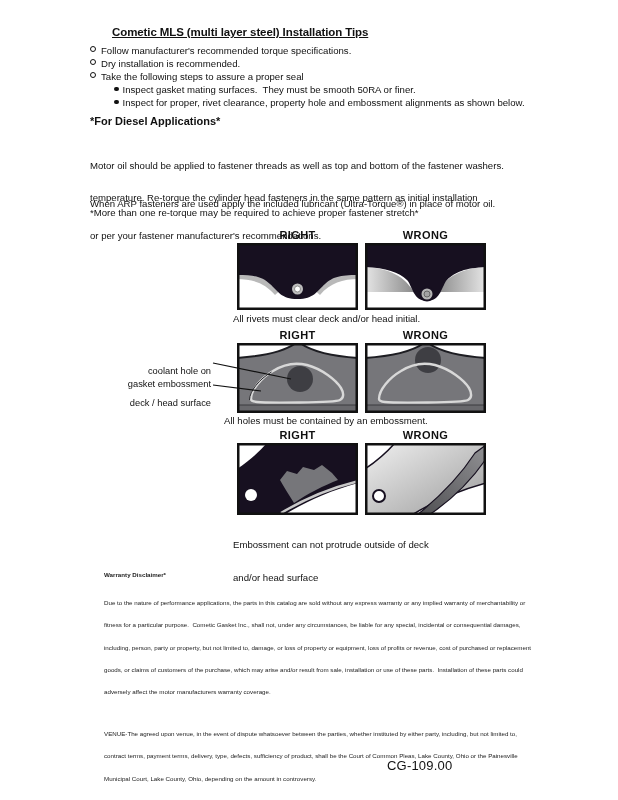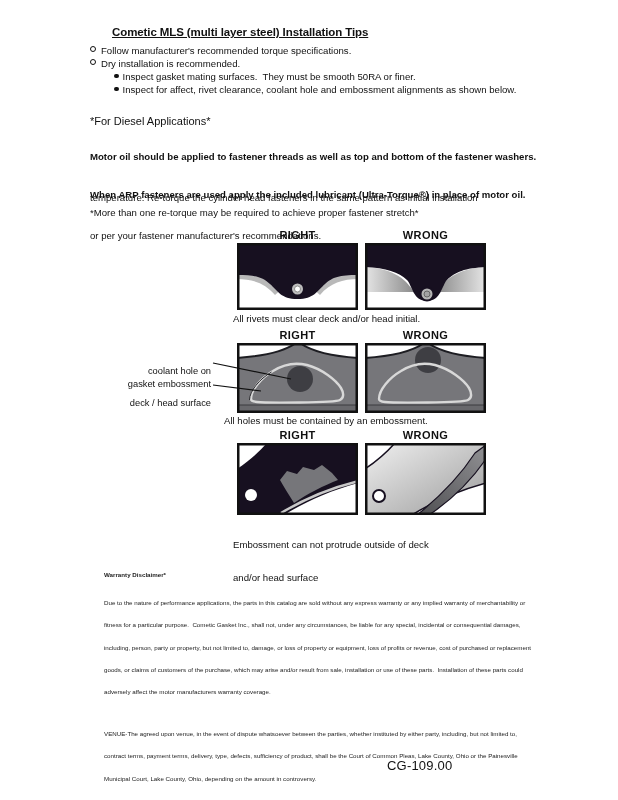--- a/index.html
+++ b/index.html
@@ -16,23 +16,23 @@
   }
   
   .tips{position:absolute;left:90px;top:44px;font-size:9.6px;line-height:13px;}
   .tip-row{display:flex;align-items:baseline;white-space:pre;}
   .tip-row.sub{padding-left:24px;}
   .m1{width:4px;height:4px;border:1px solid #111;border-radius:50%;
       display:inline-block;margin-right:5px;flex:0 0 auto;position:relative;top:-2px;}
   .m2{width:4.5px;height:4.5px;background:#111;border-radius:50%;
       display:inline-block;margin-right:4px;flex:0 0 auto;position:relative;top:-2px;}
   
-  .diesel-heading{position:absolute;left:90px;top:115px;font-size:11px;font-weight:normal;white-space:pre;}
+  .diesel-heading{position:absolute;left:90px;top:115px;font-size:11px;font-weight:bold;white-space:pre;}
   .para{position:absolute;left:90px;font-size:9.6px;line-height:12.8px;white-space:pre;}
-  .p1{top:125px;font-weight:bold;} .p2{top:166px;} .p3{top:207px;}
+  .p1{top:134px;} .p2{top:166px;} .p3{top:207px;}
   
   .fig-label{position:absolute;width:121px;text-align:center;
     font-size:11px;font-weight:600;letter-spacing:0.4px;white-space:pre;}
   .figbox{position:absolute;width:121px;display:block;}
   .caption{position:absolute;font-size:9.6px;line-height:11px;white-space:pre;}
   .ann{position:absolute;font-size:9.3px;line-height:10.5px;text-align:right;
        width:100px;white-space:pre;}
   .leader{position:absolute;left:110px;top:330px;}
   
   .legal{position:absolute;left:104px;top:571px;font-size:6.2px;line-height:7.4px;color:#222;}
@@ -45,22 +45,23 @@
 </head>
 <body>
 
 <div class="page">
 
   <div class="title">Cometic MLS (multi layer steel) Installation Tips</div>
 
   <div class="tips">
     <div class="tip-row"><span class="m1"></span><span>Follow manufacturer's recommended torque specifications.</span></div>
     <div class="tip-row"><span class="m1"></span><span>Dry installation is recommended.</span></div>
+    <div class="tip-row"><span class="m1"></span><span>Take the following steps to assure a proper seal</span></div>
     <div class="tip-row sub"><span class="m2"></span><span>Inspect gasket mating surfaces.  They must be smooth 50RA or finer.</span></div>
-    <div class="tip-row sub"><span class="m2"></span><span>Inspect for affect, rivet clearance, coolant hole and embossment alignments as shown below.</span></div>
+    <div class="tip-row sub"><span class="m2"></span><span>Inspect for proper, rivet clearance, property hole and embossment alignments as shown below.</span></div>
   </div>
 
   <div class="diesel-heading">*For Diesel Applications*</div>
   <div class="para p1">
     <div>Motor oil should be applied to fastener threads as well as top and bottom of the fastener washers.</div>
     <div>When ARP fasteners are used apply the included lubricant (Ultra-Torque®) in place of motor oil.</div>
   </div>
   <div class="para p2">
     <div>temperature. Re-torque the cylinder head fasteners in the same pattern as initial installation</div>
     <div>or per your fastener manufacturer's recommendations.</div>

